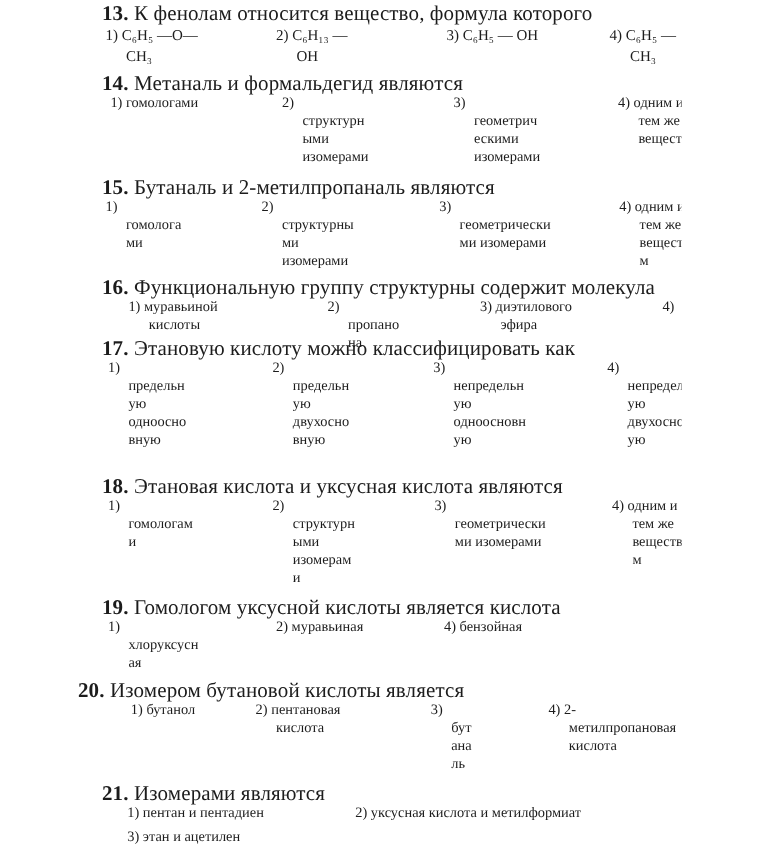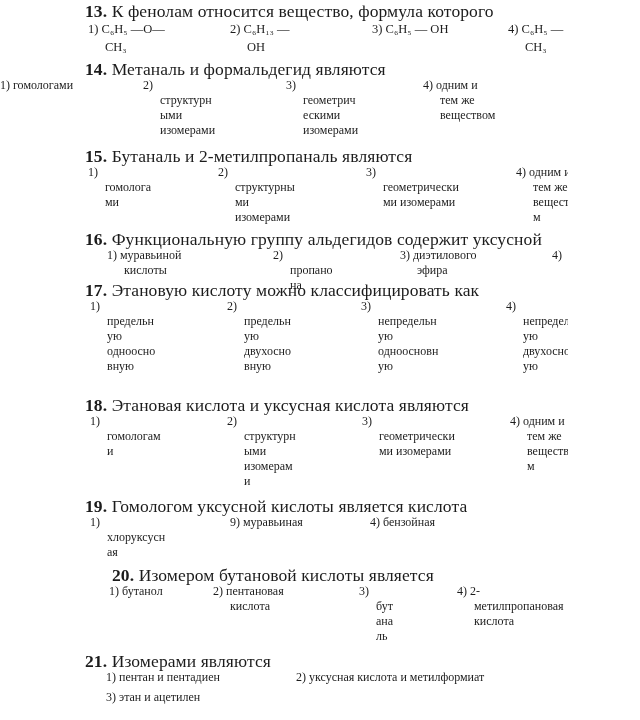--- a/index.html
+++ b/index.html
@@ -59,21 +59,21 @@
       <div class="opt">3) C₆H₅ — OH</div>
       <div class="opt">4) C₆H₅ — CH₃</div>
     </div>
   </div>
 
   <div class="q" style="top:60px">
     <div class="q-head">
       <span class="q-num">14.</span>
       <span class="q-title">Метаналь и формальдегид являются</span>
     </div>
-    <div class="opts" style="grid-template-columns:143px 143px 137px auto">
+    <div class="opts" style="padding-left:92px;grid-template-columns:143px 143px 137px auto">
       <div class="opt">1) гомологами</div>
       <div class="opt">2)
 структурн
 ыми
 изомерами</div>
       <div class="opt">3)
 геометрич
 ескими
 изомерами</div>
       <div class="opt">4) одним и
@@ -101,21 +101,21 @@
       <div class="opt">4) одним и
 тем же
 вещество
 м</div>
     </div>
   </div>
 
   <div class="q" style="top:230px">
     <div class="q-head">
       <span class="q-num">16.</span>
-      <span class="q-title">Функциональную группу альдегидов содержит уксусной</span>
+      <span class="q-title">Функциональную группу структурны содержит молекула</span>
     </div>
     <div class="opts" style="padding-left:107px;grid-template-columns:166px 127px 152px auto">
       <div class="opt">1) муравьиной
 кислоты</div>
       <div class="opt">2)
 пропано
 на</div>
       <div class="opt">3) диэтилового
 эфира</div>
       <div class="opt">4)
@@ -179,27 +179,27 @@
 
   <div class="q" style="top:497px">
     <div class="q-head">
       <span class="q-num">19.</span>
       <span class="q-title">Гомологом уксусной кислоты является кислота</span>
     </div>
     <div class="opts" style="padding-left:90px;grid-template-columns:140px 140px 135px auto">
       <div class="opt">1)
 хлоруксусн
 ая</div>
-      <div class="opt">9) муравьиная</div>
+      <div class="opt">2) муравьиная</div>
       <div class="opt">4) бензойная</div>
     </div>
   </div>
 
   <div class="q" style="top:566px">
-    <div class="q-head" style="margin-left:112px">
+    <div class="q-head" style="margin-left:65px">
       <span class="q-num">20.</span>
       <span class="q-title">Изомером бутановой кислоты является</span>
     </div>
     <div class="opts" style="padding-left:109px;grid-template-columns:104px 146px 98px auto">
       <div class="opt">1) бутанол</div>
       <div class="opt">2) пентановая
 кислота</div>
       <div class="opt">3)
 бут
 ана

